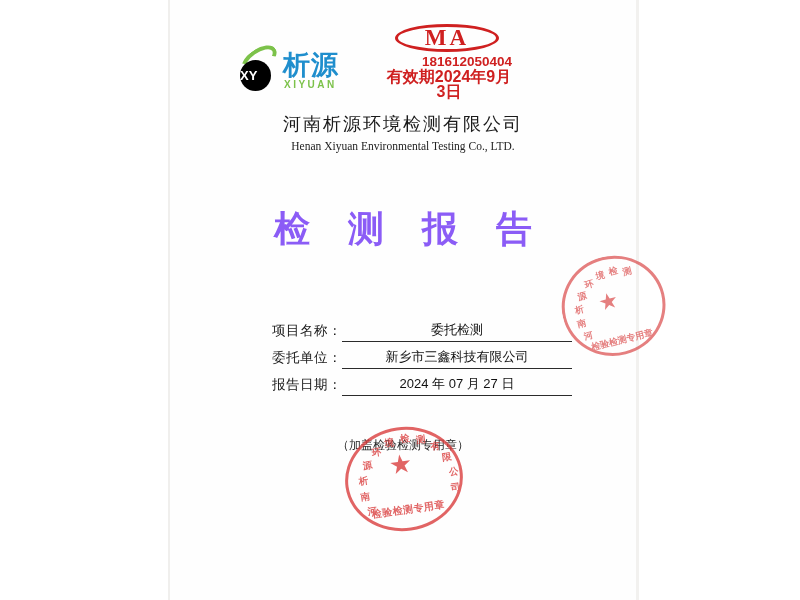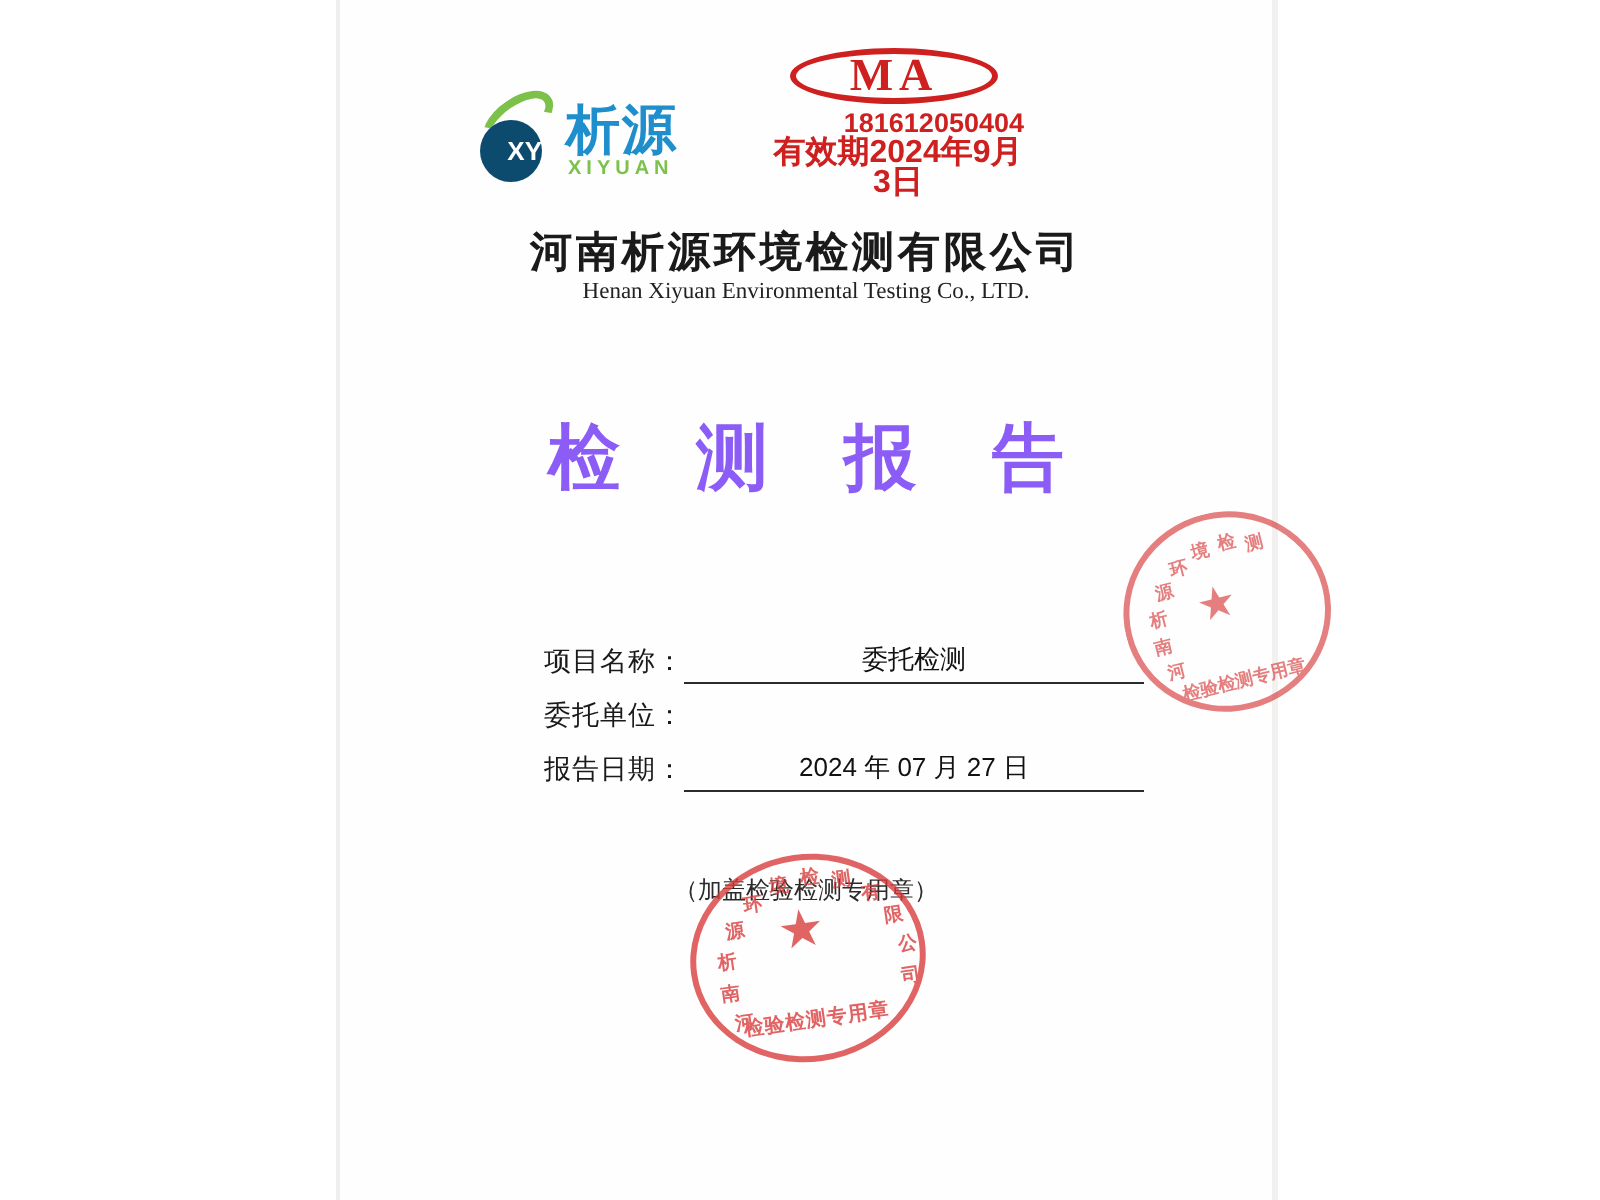--- a/index.html
+++ b/index.html
@@ -134,26 +134,26 @@
     transform: rotate(-35deg);
     box-sizing: border-box;
   }
   .logo-circle {
     position: absolute;
     left: 3px;
     top: 11px;
     width: 31px;
     height: 31px;
     border-radius: 50%;
-    background: #0c4a6e;
+    background: #000000;
     color: #fff;
     font-size: 13px;
     font-weight: bold;
     line-height: 31px;
-    text-align: right;
+    text-align: left;
     font-family: "Liberation Sans", sans-serif;
   }
   .logo-cn {
     position: absolute;
     left: 46px;
     top: 0px;
     font-size: 27px;
     font-weight: bold;
     color: #1f8ecd;
     letter-spacing: 1px;
@@ -170,22 +170,22 @@
     font-family: "Liberation Sans", sans-serif;
   }
 
   
   .company-cn {
     position: absolute;
     left: 168px;
     top: 112px;
     width: 470px;
     text-align: center;
-    font-size: 21px;
-    font-weight: bold;
+    font-size: 18px;
+    font-weight: normal;
     letter-spacing: 2px;
     color: #1a1a1a;
     font-family: "Liberation Sans", sans-serif;
   }
   .company-en {
     position: absolute;
     left: 168px;
     top: 140px;
     width: 470px;
     text-align: center;
@@ -405,20 +405,21 @@
 
   <div class="report-title">检 测 报 告</div>
 
   <div class="fields">
     <div class="field-row">
       <span class="field-label">项目名称：</span>
       <span class="field-value">委托检测</span>
     </div>
     <div class="field-row">
       <span class="field-label">委托单位：</span>
+      <span class="field-value">新乡市三鑫科技有限公司</span>
     </div>
     <div class="field-row">
       <span class="field-label">报告日期：</span>
       <span class="field-value">2024 年 07 月 27 日</span>
     </div>
   </div>
 
   <div class="seal-note">（加盖检验检测专用章）</div>
 
   <div class="stamp-center">

